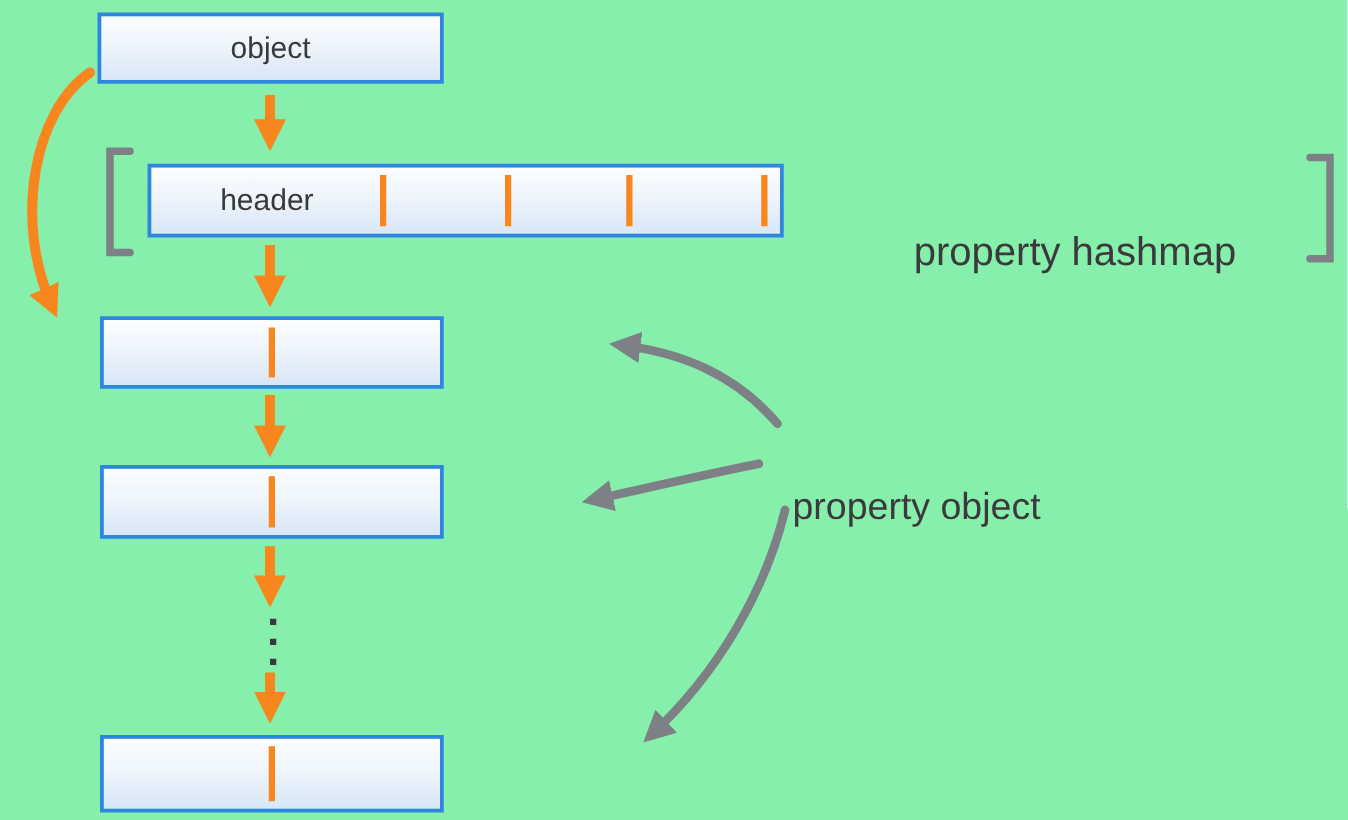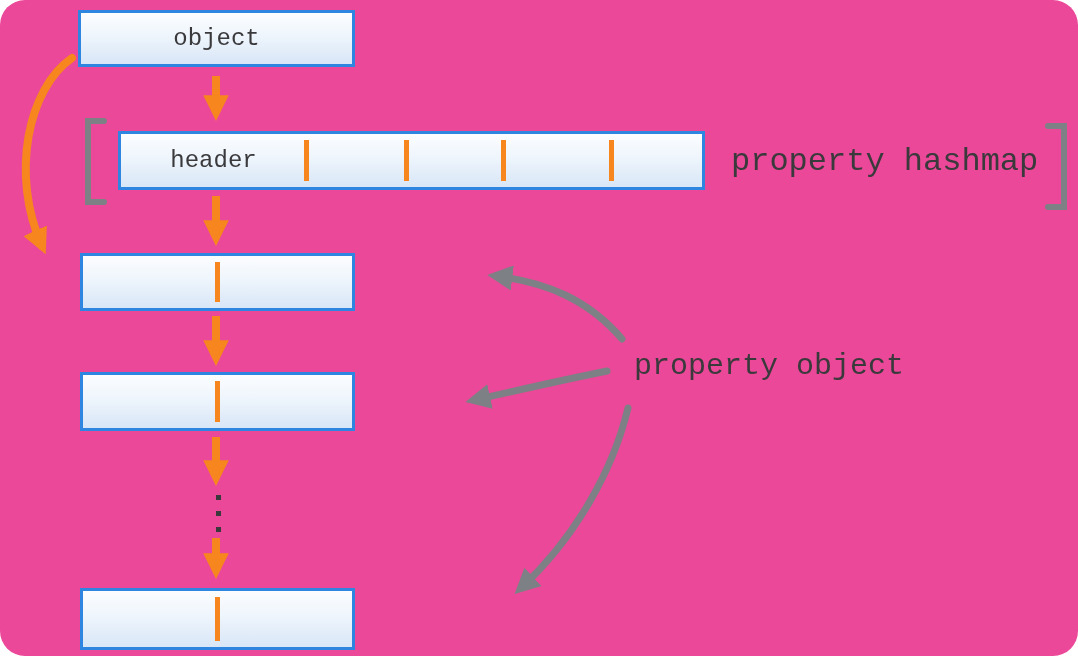--- a/index.html
+++ b/index.html
@@ -1,41 +1,41 @@
 <!DOCTYPE html>
 <html><head>
 <meta charset="utf-8">
 <style>
   html,body{margin:0;padding:0;background:#ffffff;}
   .stage{
-    position:relative;width:1078px;height:656px;background:#ec4899;overflow:hidden;
-    font-family:Liberation Mono, monospace;color:#3a3a3c;border-radius:25px;
+    position:relative;width:1078px;height:656px;background:#86efac;overflow:hidden;
+    font-family:Liberation Sans, sans-serif;color:#3a3a3c;
   }
   .svg-layer{position:absolute;left:0;top:0;width:1078px;height:656px;pointer-events:none;}
   .box{
     position:absolute;box-sizing:border-box;
     border:3px solid #2e86e0;
     background:linear-gradient(to bottom,#fcfdff 0%,#eef5fc 45%,#d8e6f7 100%);
   }
   .box-object{left:78px;top:10px;width:277px;height:57px;}
-  .box-header{left:118px;top:131px;width:587px;height:59px;}
+  .box-header{left:118px;top:131px;width:509px;height:59px;}
   .box-pair1{left:80px;top:253px;width:275px;height:58px;}
   .box-pair2{left:80px;top:372px;width:275px;height:59px;}
   .box-pair3{left:80px;top:588px;width:275px;height:62px;}
   .box-label{
     position:absolute;left:0;top:0;width:100%;height:100%;
     display:flex;align-items:center;justify-content:center;
     font-size:24px;color:#3a3a3c;
   }
   .header-label-area{position:absolute;left:0;top:0;width:185px;height:100%;
     display:flex;align-items:center;justify-content:center;font-size:24px;color:#3a3a3c;}
   .slot-divider{position:absolute;top:6px;bottom:6px;width:5px;background:#f6861d;}
   .sd1{left:183px;} .sd2{left:283px;} .sd3{left:380px;} .sd4{left:488px;}
   .pair-divider{position:absolute;top:6px;bottom:6px;left:50%;margin-left:-2.5px;width:5px;background:#f6861d;}
-  .caption{position:absolute;white-space:nowrap;color:#3a3a3c;}
+  .caption{position:absolute;white-space:nowrap;color:#3a3a3c;margin-top:40px;}
   .caption-hashmap{left:731px;top:143px;font-size:32px;}
   .caption-pairs{left:634px;top:349px;font-size:30px;}
   .dot{position:absolute;width:5px;height:5px;background:#3a3a3c;}
 </style>
 </head>
 <body>
 
 <div class="stage">
 
   <svg class="svg-layer" width="1078" height="656" viewBox="0 0 1078 656" xmlns="http://www.w3.org/2000/svg">

